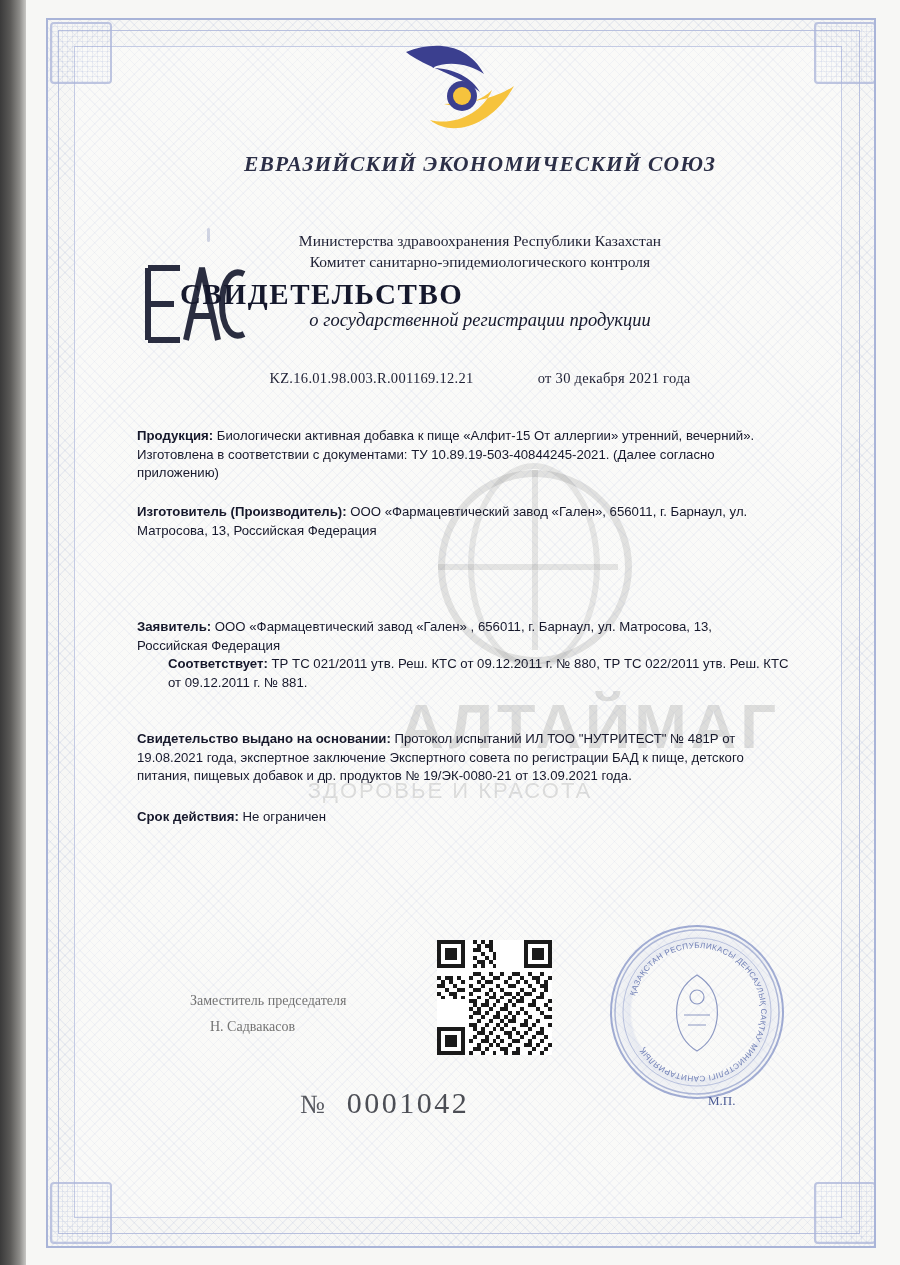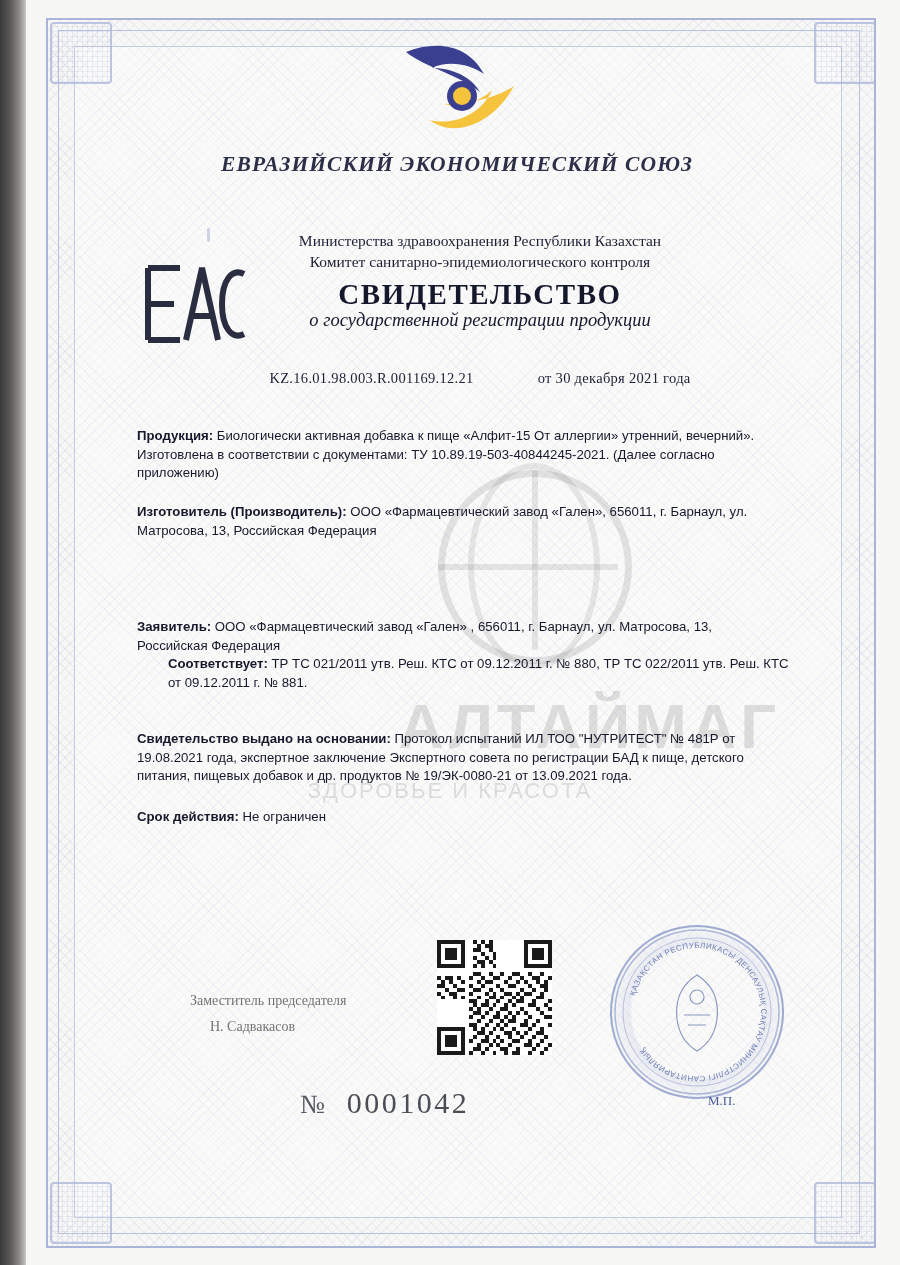--- a/index.html
+++ b/index.html
@@ -78,37 +78,38 @@
     position: absolute;
     left: 74px; top: 152px;
     width: 766px;
     text-align: center;
     font-family: "Liberation Serif", serif;
     font-size: 21.5px;
     letter-spacing: 1.1px;
     color: #2c2f47;
     font-style: italic;
     font-weight: bold;
+    padding-left: 23px;
   }
 
   .authority {
     position: absolute;
     left: 180px; top: 230px;
     width: 600px;
     text-align: center;
     font-family: "Liberation Serif", serif;
     font-size: 15.5px;
     line-height: 21px;
     color: #1d1f33;
   }
   .cert-word {
     position: absolute;
     left: 180px; top: 278px;
     width: 600px;
-    text-align: center;
+    text-align: left;
     font-family: "Liberation Serif", serif;
     font-size: 29px;
     font-weight: bold;
     letter-spacing: 1.6px;
     color: #15182c;
   }
   .cert-sub {
     position: absolute;
     left: 180px; top: 310px;
     width: 600px;

